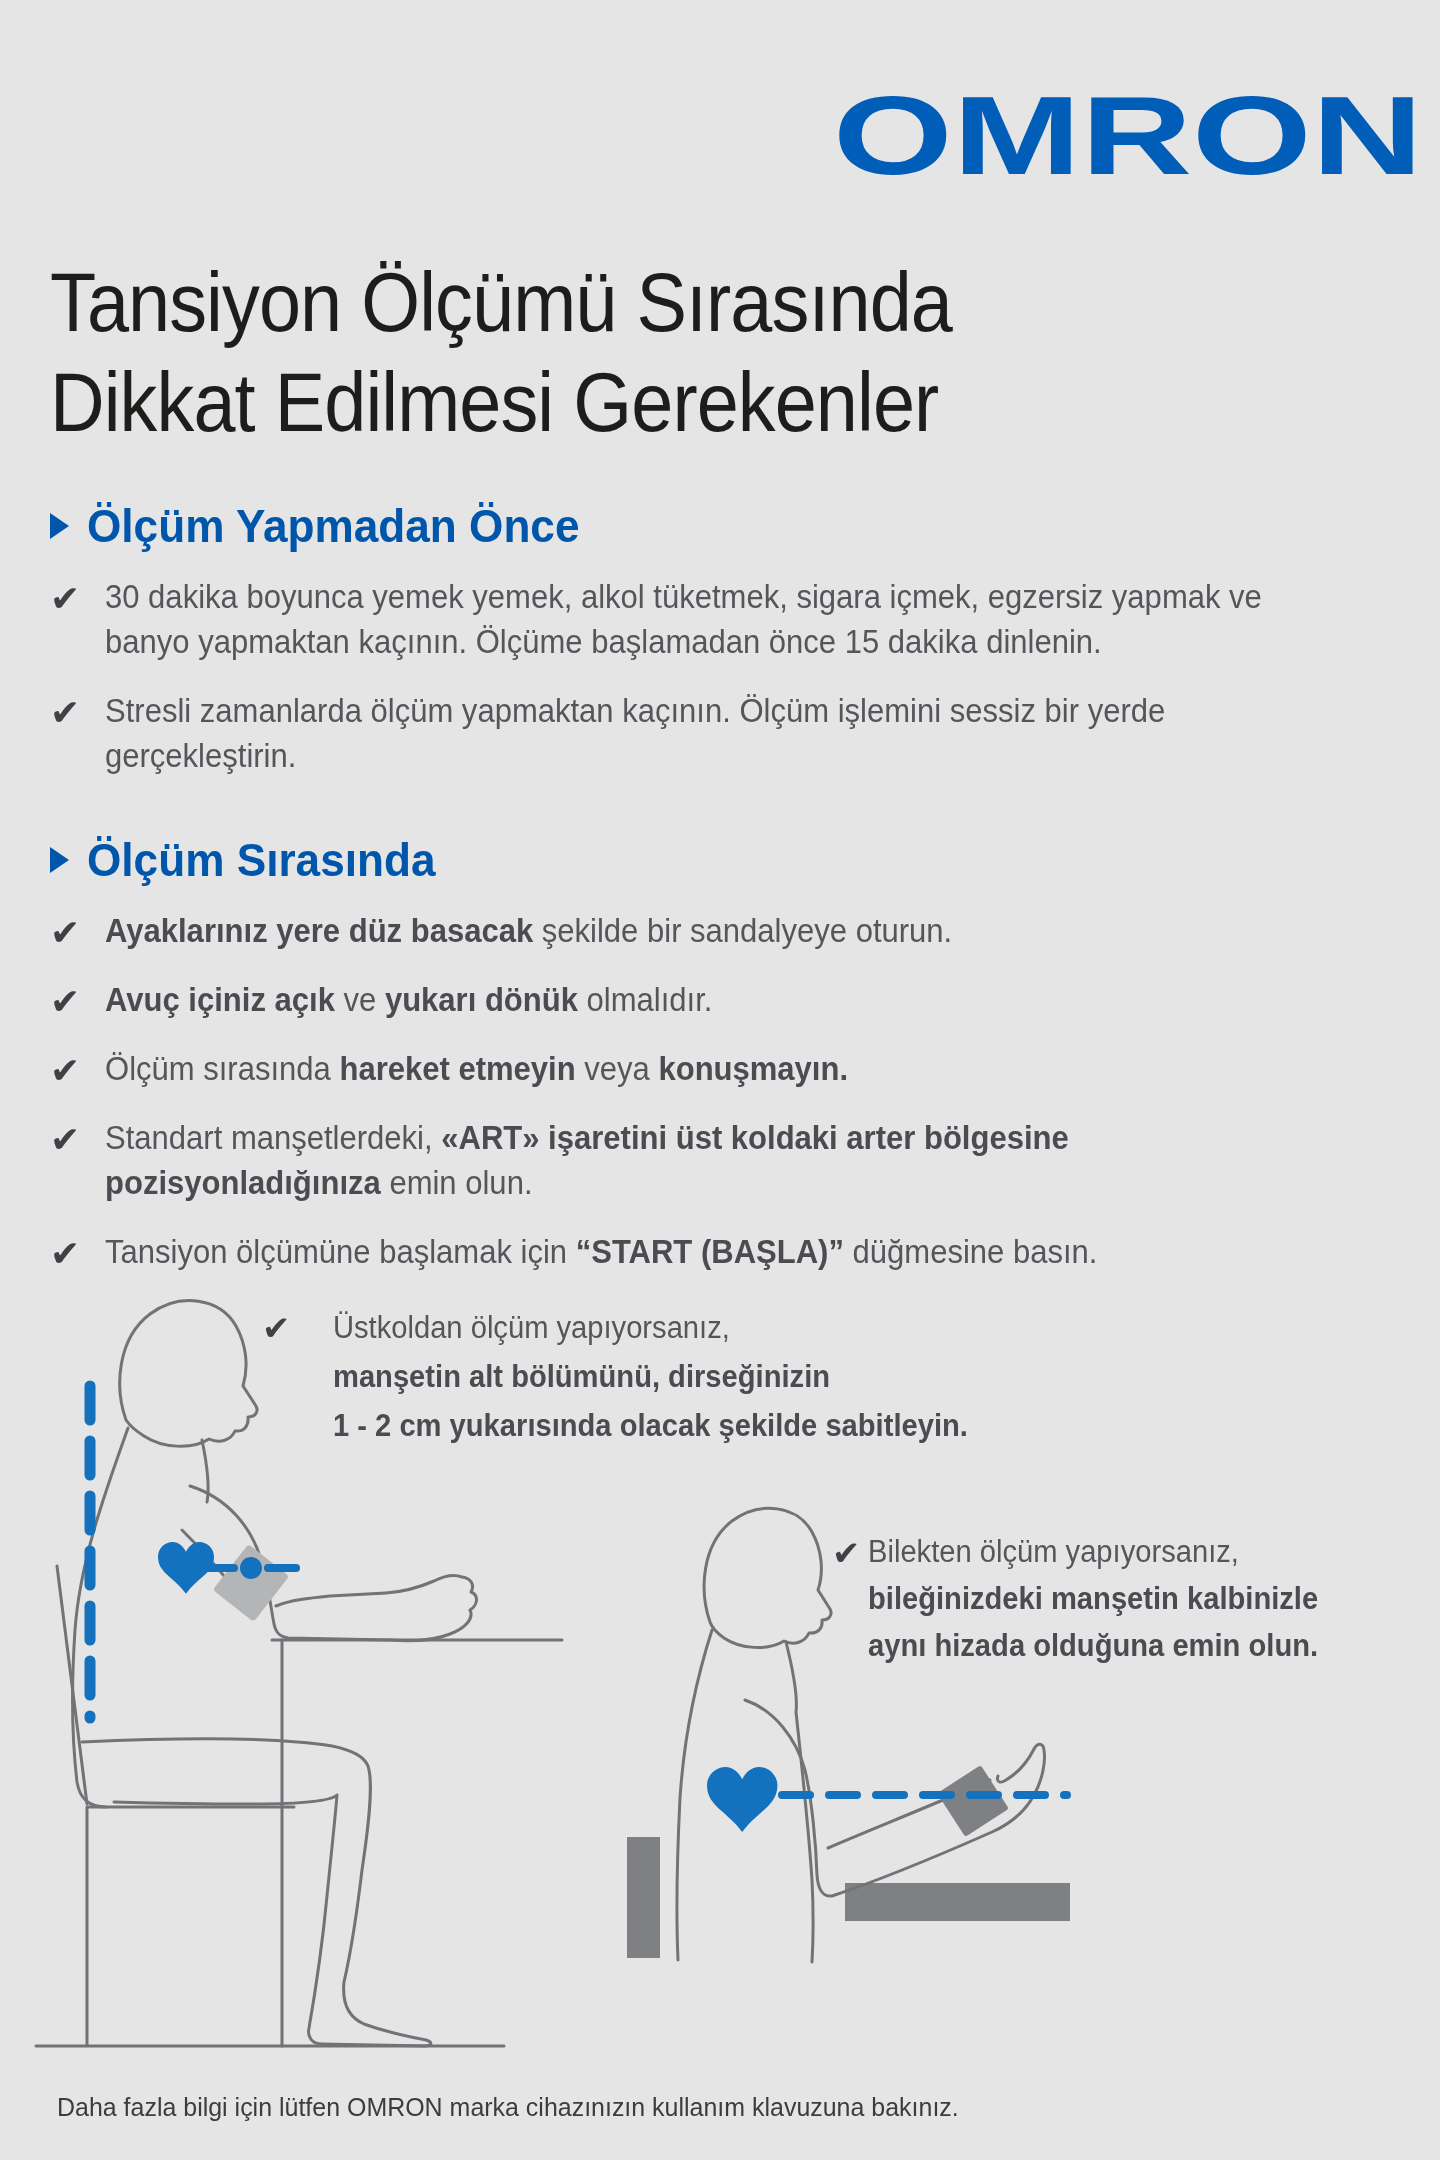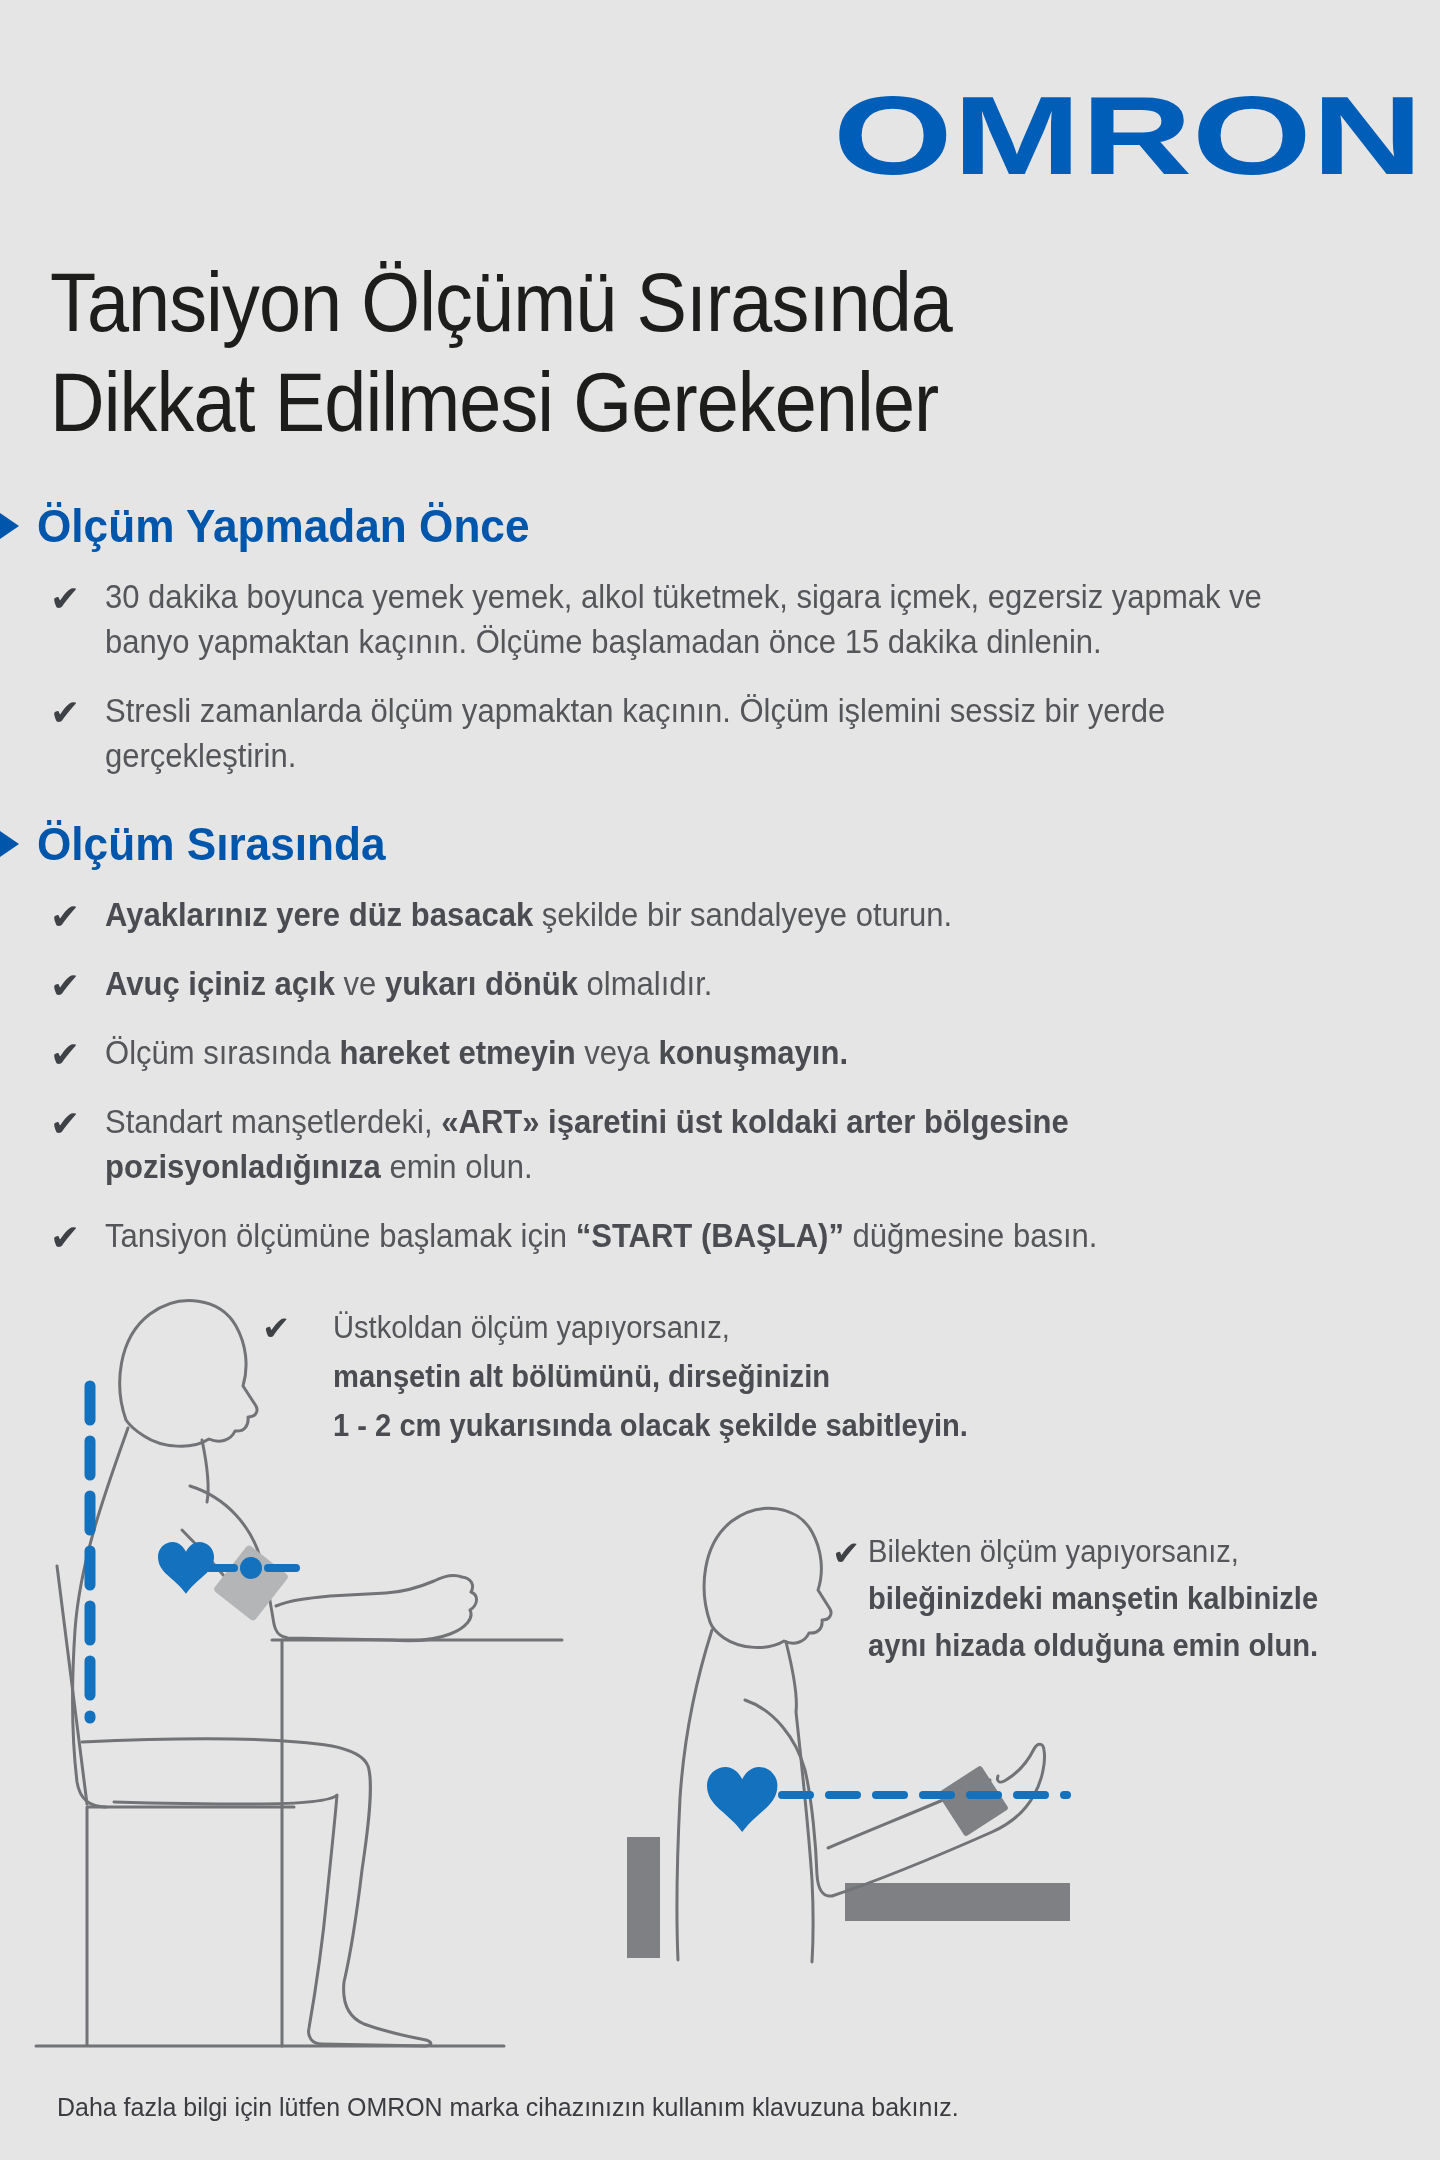--- a/index.html
+++ b/index.html
@@ -11,23 +11,23 @@
   .logo{position:absolute;left:828px;top:80px;width:600px;height:104px;}
   
   .title{
     position:absolute;left:50px;top:252px;margin:0;
     font-size:84px;font-weight:400;letter-spacing:-1px;color:#1d1d1b;
     line-height:100px;transform:scaleX(0.90);transform-origin:0 0;white-space:nowrap;
   }
   .title .tl{display:block;}
   
   .sections{position:absolute;left:0;top:500px;width:1440px;}
-  .section + .section{margin-top:40px;}
+  .section + .section{margin-top:56px;}
   .sec-header{
-    display:flex;align-items:center;gap:18px;
+    display:flex;align-items:center;gap:18px;padding-left:50px;
     height:52px;line-height:52px;
   }
   .arrow{
     width:0;height:0;border-style:solid;
     border-width:13px 0 13px 19px;
     border-color:transparent transparent transparent #0056ab;
     flex:0 0 auto;
   }
   .sec-title{
     font-size:46px;font-weight:700;color:#0056ab;white-space:nowrap;

